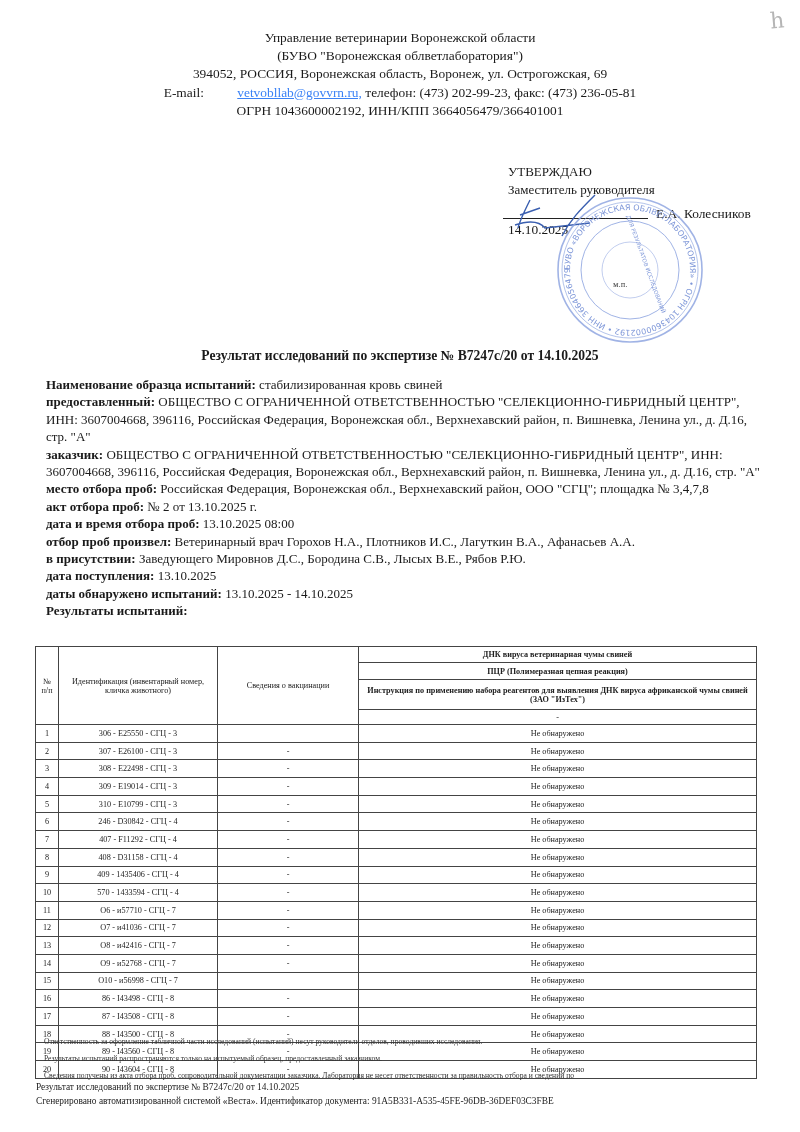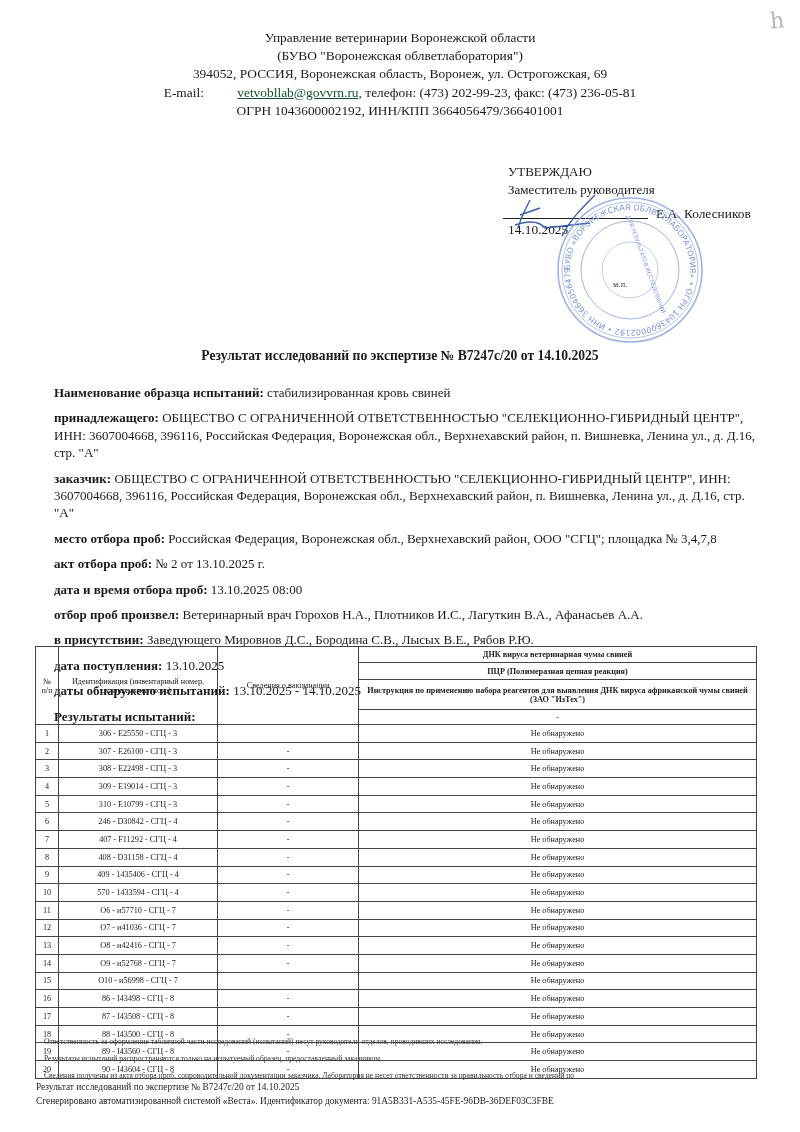--- a/index.html
+++ b/index.html
@@ -2,31 +2,31 @@
 <html><head>
 <meta charset="utf-8">
 <style>
   html, body { margin: 0; padding: 0; }
   body {
     width: 800px; height: 1132px; background: #ffffff; position: relative; overflow: hidden;
     font-family: "Liberation Serif", serif; color: #1a1a1a;
   }
   .corner-mark { position: absolute; left: 770px; top: 8px; font-size: 22px; color: #b5b5b5; font-family: "DejaVu Serif", serif; transform: rotate(-5deg); }
   .header { position: absolute; top: 29px; left: 0; width: 800px; text-align: center; font-size: 13.4px; line-height: 18.2px; }
-  .header .link { text-decoration: underline; color: #14532d; margin-left: 30px; }
+  .header .link { text-decoration: underline; color: #3b82f6; margin-left: 30px; }
   .approve { position: absolute; left: 508px; top: 163px; font-size: 13px; line-height: 18px; }
   .approve .sign-line { position: absolute; left: -5px; top: 55px; width: 145px; border-bottom: 1px solid #222; }
   .approve .signer { position: absolute; left: 148px; top: 42px; white-space: nowrap; font-size: 13.4px; text-align: center; }
   .approve .date { position: absolute; left: 0; top: 58px; font-size: 13.4px; }
   .signature { position: absolute; left: 500px; top: 190px; }
   .stamp { position: absolute; left: 555px; top: 195px; }
   .title { position: absolute; top: 348px; left: 0; width: 800px; text-align: center; font-weight: bold; font-size: 13.6px; }
   .meta { position: absolute; left: 46px; top: 376px; width: 720px; font-size: 13px; line-height: 17.4px; }
   .meta b { font-weight: bold; }
-  .meta p { margin: 8px; }
+  .meta p { margin: 0; }
   table.results { position: absolute; left: 35px; top: 646px; width: 722px; border-collapse: collapse; font-size: 8.2px; table-layout: fixed; }
   table.results td, table.results th { border: 1px solid #444; text-align: center; padding: 0 3px; font-weight: normal; color: #222; }
   table.results th.b { font-weight: bold; }
   table.results tr.row td { height: 16.7px; }
   .notes { position: absolute; left: 44px; top: 1033px; font-size: 7.6px; line-height: 17px; color: #333; white-space: nowrap; }
   .footer { position: absolute; left: 36px; top: 1081px; font-size: 9.4px; line-height: 13.5px; color: #222; white-space: nowrap; }
 </style>
 </head>
 <body>
 
@@ -68,21 +68,21 @@
     <textPath href="#ringpath">БУВО «ВОРОНЕЖСКАЯ ОБЛВЕТЛАБОРАТОРИЯ» • ОГРН 1043600002192 • ИНН 3664056479 •</textPath>
   </text>
   <text x="75" y="60" font-size="5.5" fill="#7d96d8" text-anchor="middle" font-family="DejaVu Sans, sans-serif" transform="rotate(70 75 75)">ДЛЯ РЕЗУЛЬТАТОВ ИССЛЕДОВАНИЙ</text>
   <text x="58" y="92" font-size="7" fill="#333" font-family="DejaVu Serif, serif">м.п.</text>
 </svg>
 
 <div class="title">Результат исследований по экспертизе № B7247c/20 от 14.10.2025</div>
 
 <div class="meta" id="meta">
     <p><b>Наименование образца испытаний:</b><span> стабилизированная кровь свиней</span></p>
-    <p><b>принадлежащего:</b><span> ОБЩЕСТВО С ОГРАНИЧЕННОЙ ОТВЕТСТВЕННОСТЬЮ "СЕЛЕКЦИОННО-ГИБРИДНЫЙ ЦЕНТР", ИНН: 3607004668, 396116, Российская Федерация, Воронежская обл., Верхнехавский район, п. Вишневка, Ленина ул., д. Д.16, стр. "А"</span></p>
+    <p><b>предоставленный:</b><span> ОБЩЕСТВО С ОГРАНИЧЕННОЙ ОТВЕТСТВЕННОСТЬЮ "СЕЛЕКЦИОННО-ГИБРИДНЫЙ ЦЕНТР", ИНН: 3607004668, 396116, Российская Федерация, Воронежская обл., Верхнехавский район, п. Вишневка, Ленина ул., д. Д.16, стр. "А"</span></p>
     <p><b>заказчик:</b><span> ОБЩЕСТВО С ОГРАНИЧЕННОЙ ОТВЕТСТВЕННОСТЬЮ "СЕЛЕКЦИОННО-ГИБРИДНЫЙ ЦЕНТР", ИНН: 3607004668, 396116, Российская Федерация, Воронежская обл., Верхнехавский район, п. Вишневка, Ленина ул., д. Д.16, стр. "А"</span></p>
     <p><b>место отбора проб:</b><span> Российская Федерация, Воронежская обл., Верхнехавский район, ООО "СГЦ"; площадка № 3,4,7,8</span></p>
     <p><b>акт отбора проб:</b><span> № 2 от 13.10.2025 г.</span></p>
     <p><b>дата и время отбора проб:</b><span> 13.10.2025 08:00</span></p>
     <p><b>отбор проб произвел:</b><span> Ветеринарный врач Горохов Н.А., Плотников И.С., Лагуткин В.А., Афанасьев А.А.</span></p>
     <p><b>в присутствии:</b><span> Заведующего Мировнов Д.С., Бородина С.В., Лысых В.Е., Рябов Р.Ю.</span></p>
     <p><b>дата поступления:</b><span> 13.10.2025</span></p>
     <p><b>даты обнаружено испытаний:</b><span> 13.10.2025 - 14.10.2025</span></p>
     <p><b>Результаты испытаний:</b><span></span></p>
   </div>

